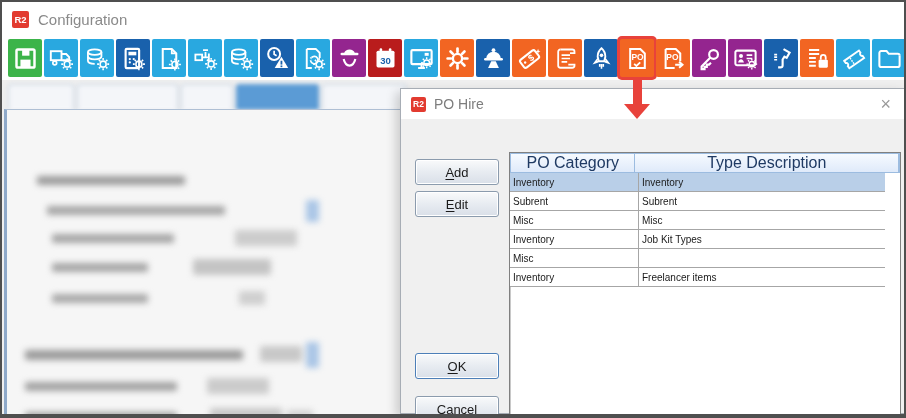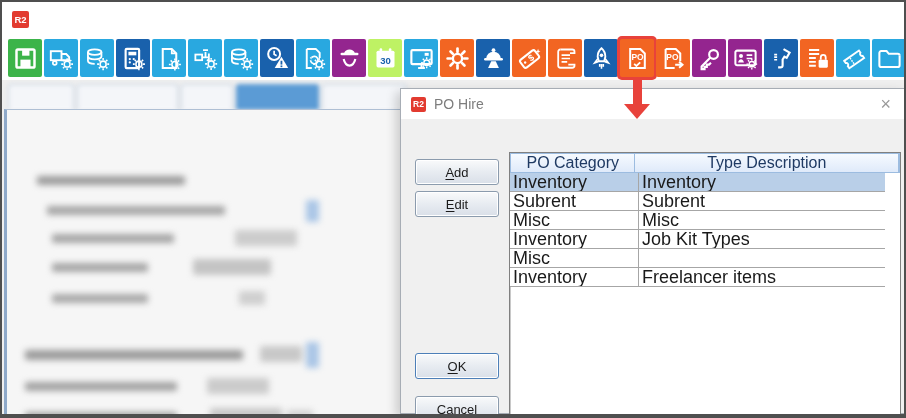--- a/index.html
+++ b/index.html
@@ -50,32 +50,33 @@
   .tablepanel{position:absolute;left:108px;top:33px;width:392px;height:285px;box-sizing:border-box;
     background:#fff;border:1px solid #808080;box-shadow:inset 1px 1px 0 #c8c8c8;overflow:hidden;}
   .thead{display:flex;height:20px;}
   .th{box-sizing:border-box;background:linear-gradient(#f6faff,#dfeafa);border:1px solid #9cbce0;
     color:var(--header-text);font-size:16px;display:flex;align-items:center;justify-content:center;}
   .th.c1{width:129px;}
   .th.c2{width:272px;margin-left:-1px;}
   .th.cf{flex:1;margin-left:-1px;}
   .trow{display:flex;width:375px;height:19px;box-sizing:border-box;border-bottom:1px solid #a6a6a6;background:#fff;}
   .trow.sel{background:var(--selection);}
-  .td{box-sizing:border-box;font-size:18px;color:#1a1a1a;padding:1px 3px 0 3px;overflow:hidden;
+  .td{box-sizing:border-box;font-size:10px;color:#1a1a1a;padding:1px 3px 0 3px;overflow:hidden;
     white-space:nowrap;display:flex;align-items:center;}
   .td.c1{width:129px;border-right:1px solid #a6a6a6;}
   .td.c2{flex:1;}
 </style>
 </head>
 <body>
 
 <div class="window">
 
   <div class="titlebar">
     <span class="r2logo">R2</span>
+    <span class="wtitle">Configuration</span>
   </div>
 
   <div class="toolbar" id="toolbar">
       <div class="tile" style="background: rgb(60, 180, 74);">
         <svg viewBox="0 0 24 24" width="27" height="27">
           <rect x="4" y="4" width="16" height="16" rx="1.2" fill="none" stroke="#fff" stroke-width="2.2"></rect>
           <rect x="9" y="4.5" width="6.5" height="5" fill="#fff"></rect>
           <rect x="7.5" y="13" width="9" height="7" fill="#fff"></rect>
         </svg>
       </div>
@@ -166,21 +167,21 @@
           </g>
         </svg>
       </div>
       <div class="tile" style="background: rgb(148, 37, 143);">
         <svg viewBox="0 0 24 24" width="27" height="27">
           <path d="M7.3 7C7.8 5.1 9.8 4 12 4s4.2 1.1 4.7 3" fill="#fff"></path>
           <rect x="4" y="6.8" width="16" height="2.4" rx="1.2" fill="#fff"></rect>
           <path d="M6.8 12.5c.8 3.4 2.8 5.8 5.2 5.8s4.4-2.4 5.2-5.8" fill="none" stroke="#fff" stroke-width="1.9"></path>
         </svg>
       </div>
-      <div class="tile" style="background: #bef264;">
+      <div class="tile" style="background: #b91c1c;">
         <svg viewBox="0 0 24 24" width="27" height="27">
           <rect x="4" y="5" width="16" height="15" rx="1.5" fill="#fff"></rect>
           <rect x="6.8" y="2.8" width="2.2" height="4.4" rx="1" fill="#fff"></rect>
           <rect x="15" y="2.8" width="2.2" height="4.4" rx="1" fill="#fff"></rect>
           <text x="12" y="16.6" font-size="8.5" font-weight="bold" fill="#1961ac" text-anchor="middle" font-family="Liberation Sans,sans-serif">30</text>
         </svg>
       </div>
       <div class="tile" style="background: rgb(41, 168, 224);">
         <svg viewBox="0 0 24 24" width="27" height="27">
           <rect x="3" y="4.5" width="18" height="12.5" rx="1" fill="none" stroke="#fff" stroke-width="1.9"></rect>

